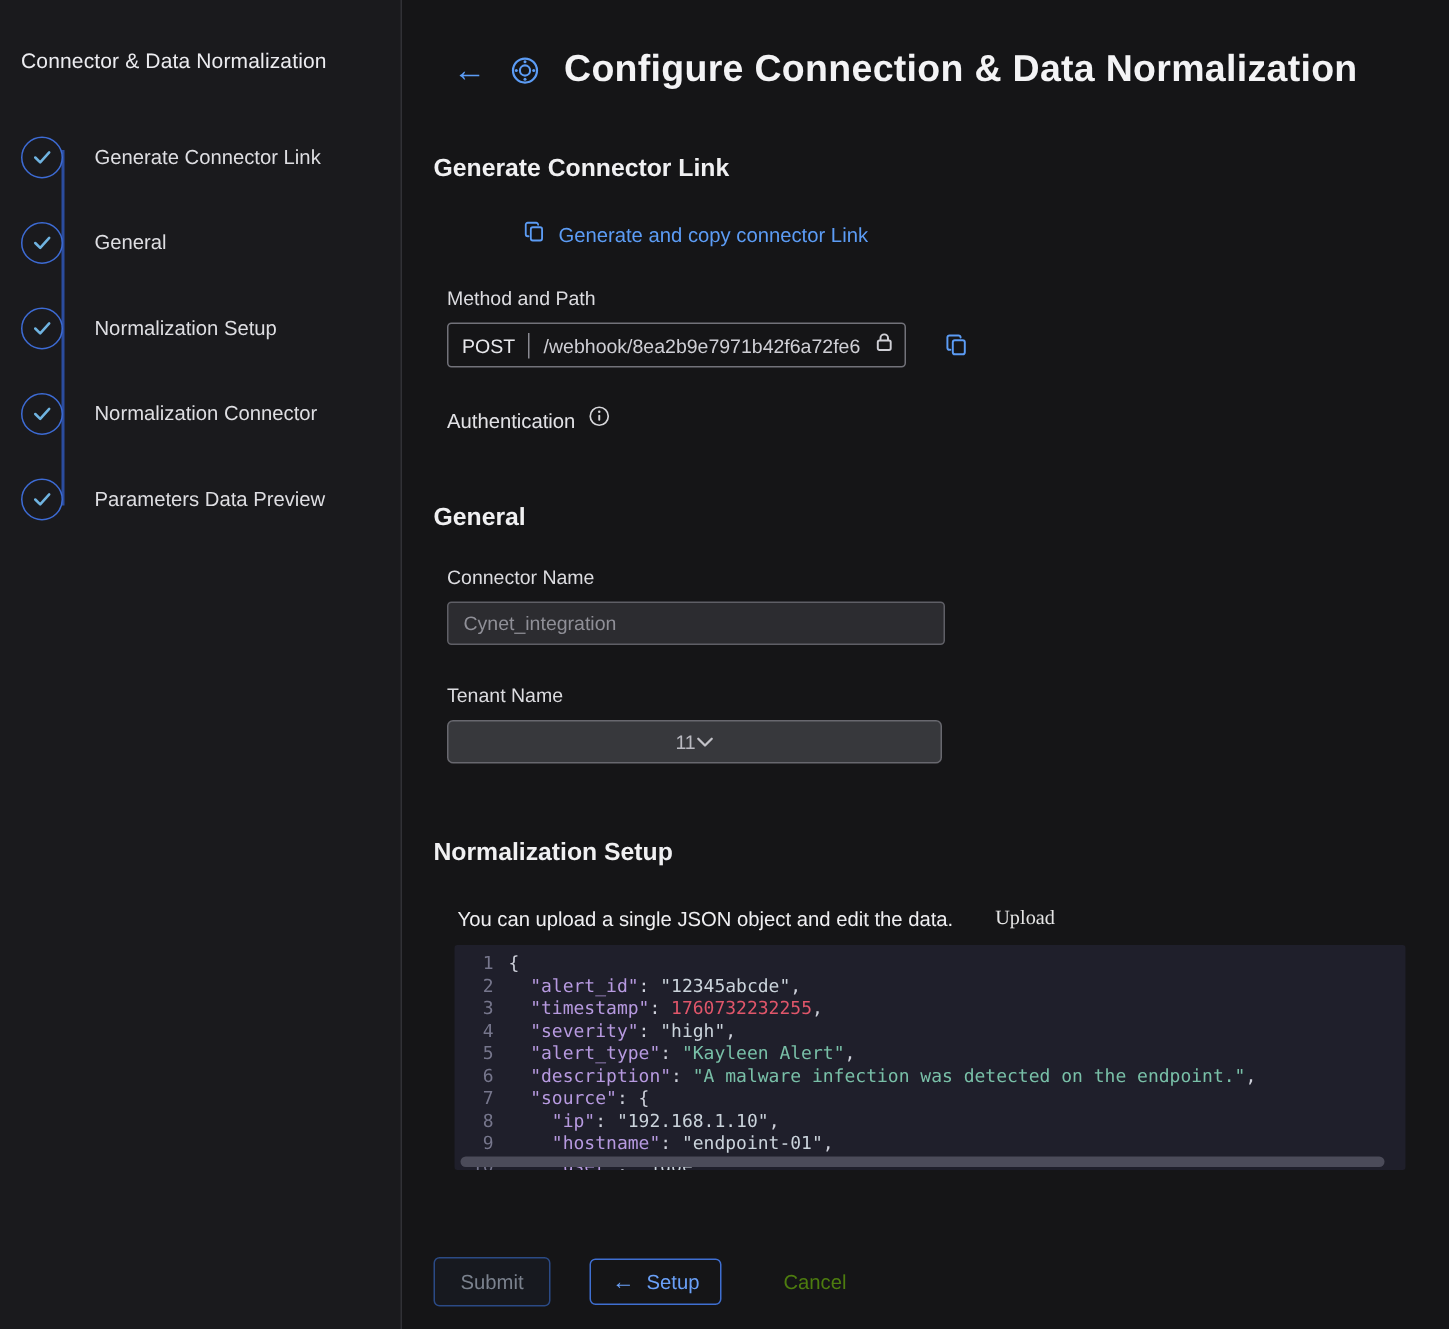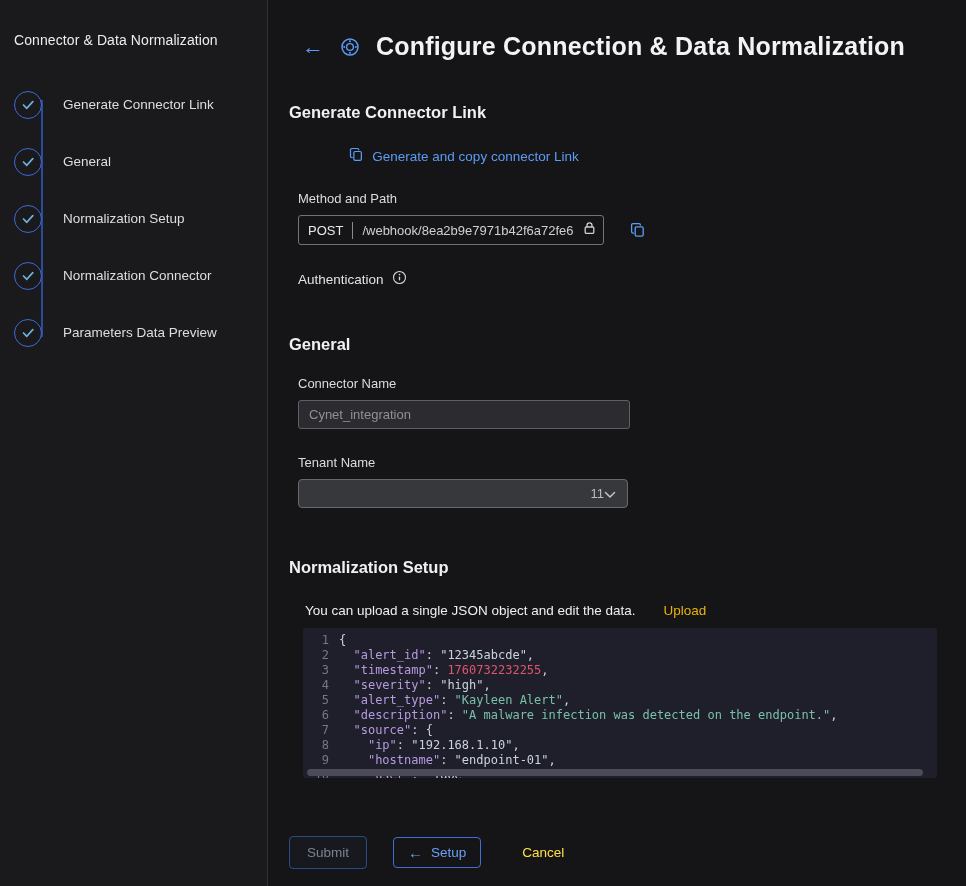--- a/index.html
+++ b/index.html
@@ -33,45 +33,45 @@
   .method-input { width:332px; height:30px; border:1px solid #72727a; border-radius:3px; display:flex; align-items:center; padding:0 7px 0 9px; gap:9px; background:transparent; }
   .method-text { font-size:13px; color:#e8e8ec; }
   .method-sep { width:1px; height:17px; background:#8a8a92; }
   .path-text { flex:1; font-size:13px; color:#cfcfd5; white-space:nowrap; overflow:hidden; }
   .icon-btn { background:none; border:none; cursor:pointer; display:flex; align-items:center; padding:0; }
   .auth-row { margin-top:25px; display:flex; align-items:center; gap:8px; }
   .auth-label { font-size:13.5px; color:#e2e2e6; }
 
   .sec-general { margin-top:46px; }
   .text-input { margin-top:9px; width:332px; height:29px; background:#2c2c30; border:1px solid #5f5f66; border-radius:3px; color:#8f8f97; padding:0 10px; font-size:13px; font-family:inherit; outline:none; }
-  .select-box { margin-top:9px; width:330px; height:29px; background:#37383c; border:1px solid #68686f; border-radius:4px; display:flex; align-items:center; justify-content:flex-end; padding:12px 11px; cursor:pointer; }
+  .select-box { margin-top:9px; width:330px; height:29px; background:#37383c; border:1px solid #68686f; border-radius:4px; display:flex; align-items:center; justify-content:center; padding:12px 11px; cursor:pointer; }
   .select-value { font-size:13px; color:#b9b9c0; }
 
   .sec-norm { margin-top:50px; }
   .hint-row { margin-top:26px; margin-left:16px; display:flex; align-items:center; gap:28px; }
   .hint-text { font-size:13.5px; color:#efeff2; }
-  .upload-link { font-size:13.5px; font-weight:500; color:#eab308; cursor:pointer; background:none; border:none; font-family:Liberation Sans, sans-serif; }
+  .upload-link { font-size:13.5px; font-weight:500; color:#e5e5e5; cursor:pointer; background:none; border:none; font-family:Liberation Serif, serif; }
 
   .code-editor { margin-top:10px; margin-left:14px; width:634px; height:150px; background:#1f1f2b; border-radius:2px; padding-top:5px; overflow:hidden; position:relative; font-family:"DejaVu Sans Mono", monospace; font-size:12px; }
   .code-line { display:flex; line-height:15px; }
   .line-number { width:26px; text-align:right; color:#76768c; flex-shrink:0; }
   .line-content { padding-left:10px; white-space:pre; color:#cdd0da; }
   .tok-br, .tok-pn { color:#cdd0da; }
   .tok-key { color:#b79ae0; }
   .tok-str { color:#cbd4dc; }
   .tok-str2 { color:#79c0a8; }
   .tok-num { color:#e0566a; }
   .editor-scrollbar { position:absolute; bottom:2px; left:4px; height:7px; width:616px; background:#4b4b59; border-radius:4px; }
 
   .footer { margin-top:58px; display:flex; align-items:center; gap:26px; }
   .btn { font-family:inherit; font-size:13.5px; border-radius:4px; cursor:pointer; }
   .btn-submit { padding:8px 17px; color:#7b828e; border:1px solid #2b4a85; background:rgba(70,110,190,0.05); }
   .btn-back { padding:7px 14px; color:#6aa0f7; border:1px solid #3f6fd1; background:transparent; display:flex; align-items:center; gap:8px; }
   .btn-back .arrow { font-size:15px; line-height:1; }
-  .btn-cancel { margin-left:11px; padding:8px 4px; color:#fde047; border:none; background:none; font-weight:500; }
+  .btn-cancel { margin-left:11px; padding:8px 4px; color:#4d7c0f; border:none; background:none; font-weight:500; }
 </style>
 </head>
 <body>
 
 <div class="app">
 
   <aside class="sidebar">
     <div class="sidebar-title">Connector &amp; Data Normalization</div>
     <div class="stepper">
   <div class="step">

